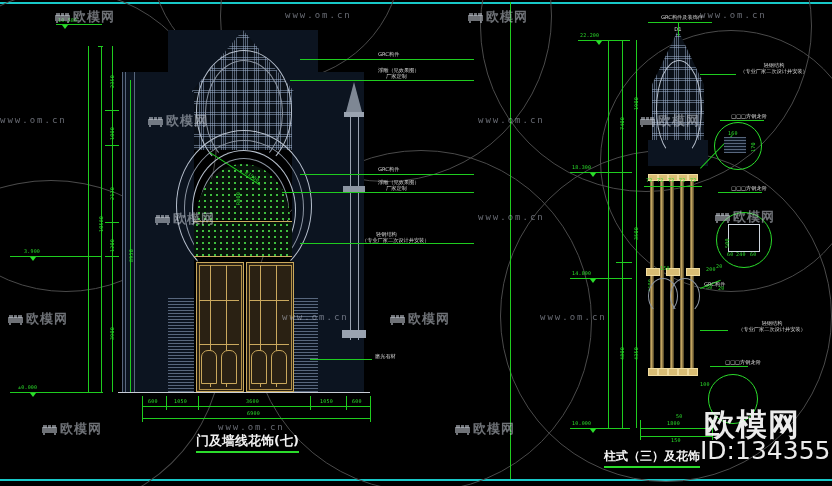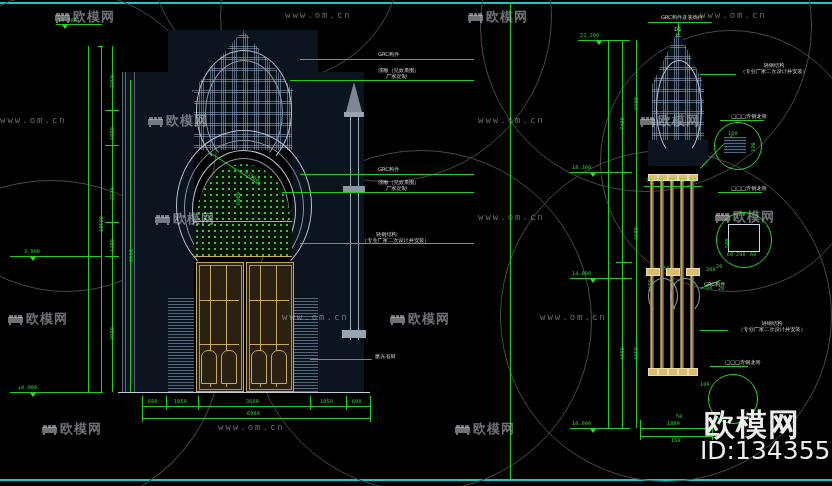--- a/index.html
+++ b/index.html
@@ -231,20 +231,23 @@
 
   <div class="hline" style="left:310px;top:359px;width:62px;"></div>
   <div class="lbl" style="left:375px;top:353px;width:60px;text-align:left;">
     <span>磨光石材</span>
   </div>
 
   <div class="abs" style="left:210px;top:152px;width:60px;height:0;border-top:1px solid #1fcc1f;transform-origin:0 0;transform:rotate(33deg);"></div>
   <div class="dim" style="left:244px;top:174px;transform:rotate(33deg);">R1500</div>
   <div class="dim" style="left:236px;top:205px;transform:rotate(-90deg);transform-origin:0 0;">R800</div>
 
+  <div class="title" style="left:196px;top:432px;font-size:13px;">
+    <u>门及墙线花饰(七)</u>
+  </div>
 
   <div class="hatch2" style="left:652px;top:30px;width:52px;height:130px;
        clip-path:polygon(50% 0,100% 42%,100% 100%,0 100%,0 42%);"></div>
   <div class="hatch" style="left:648px;top:140px;width:60px;height:26px;"></div>
   <div class="arcline" style="left:656px;top:60px;width:44px;height:96px;"></div>
 
   <div class="hline" style="left:648px;top:22px;width:64px;"></div>
   <div class="vline" style="left:678px;top:22px;height:14px;"></div>
   <div class="lbl" style="left:636px;top:14px;width:92px;">
     <span>GRC构件及装饰件</span>
@@ -370,20 +373,23 @@
   <div class="bubble" style="left:708px;top:374px;width:48px;height:48px;"></div>
 
   <div class="dim" style="left:706px;top:267px;">200</div>
   <div class="dim" style="left:716px;top:264px;">20</div>
   <div class="dim" style="left:706px;top:285px;">50</div>
   <div class="dim" style="left:718px;top:286px;">20</div>
   <div class="dim" style="left:660px;top:266px;">150</div>
   <div class="dim" style="left:676px;top:414px;">50</div>
   <div class="dim" style="left:700px;top:382px;">100</div>
 
+  <div class="title" style="left:604px;top:448px;font-size:12px;">
+    <u>柱式（三）及花饰</u>
+  </div>
 
   <div class="wm" style="left:55px;top:8px;font-size:13px;">
     <span class="wm-sofa">
       <svg width="15" height="11" viewBox="0 0 15 11">
           <rect x="0" y="3" width="15" height="6" fill="rgba(200,205,215,.55)"></rect>
           <rect x="1" y="1" width="4" height="3" fill="rgba(200,205,215,.55)"></rect>
           <rect x="6" y="1" width="3" height="3" fill="rgba(200,205,215,.55)"></rect>
           <rect x="10" y="1" width="4" height="3" fill="rgba(200,205,215,.55)"></rect>
           <rect x="1" y="9" width="2" height="2" fill="rgba(200,205,215,.55)"></rect>
           <rect x="12" y="9" width="2" height="2" fill="rgba(200,205,215,.55)"></rect>

